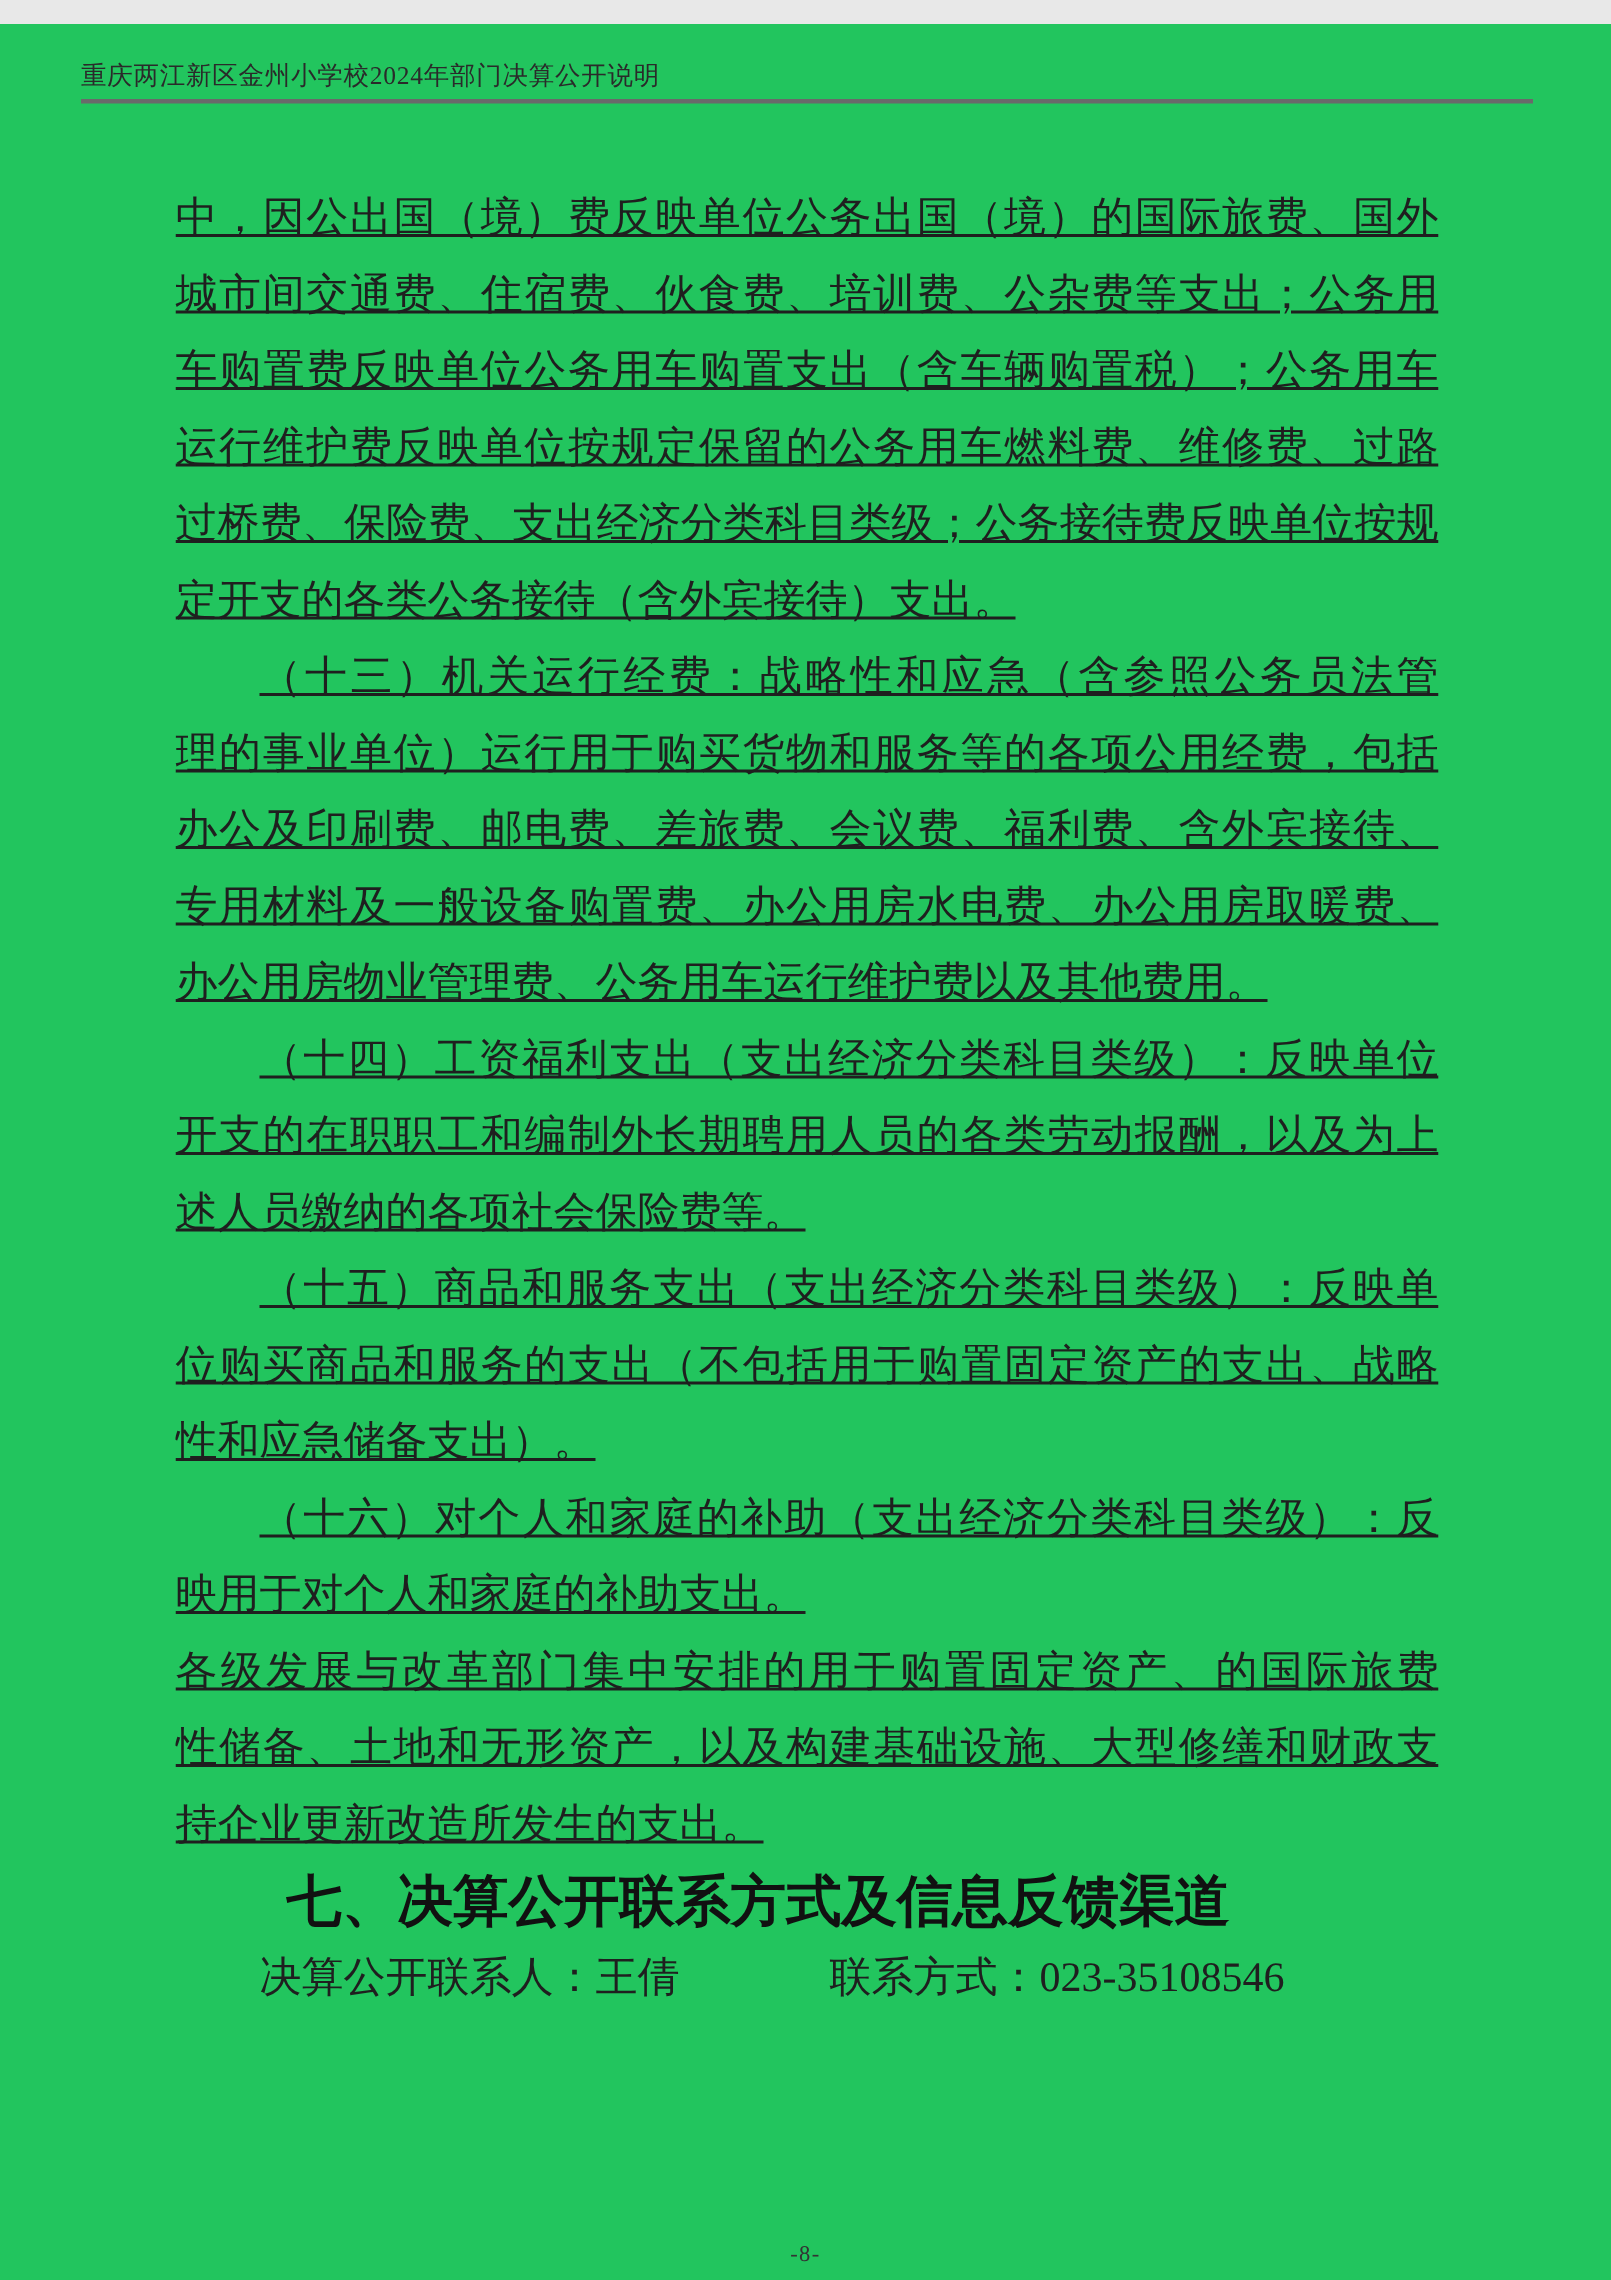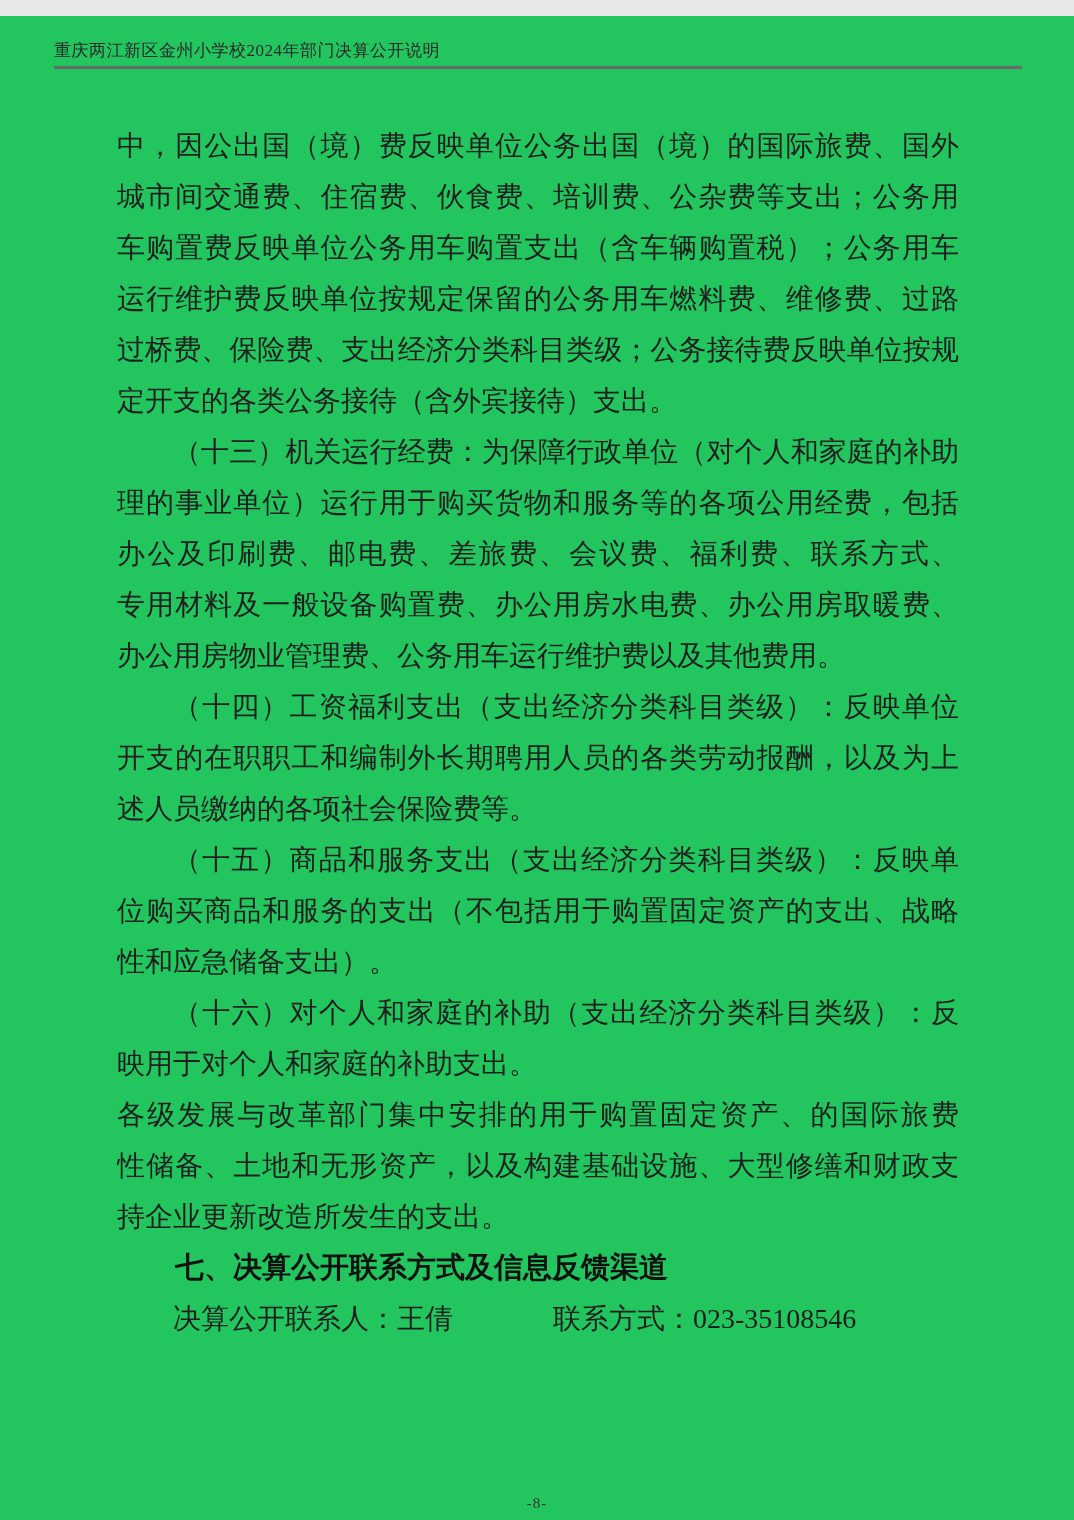--- a/index.html
+++ b/index.html
@@ -42,30 +42,31 @@
     top: 104px;
     width: 842px;
     font-size: 28px;
     line-height: 51px;
   }
   .line {
     text-align: justify;
     text-align-last: justify;
     height: 51px;
     overflow: hidden;
+    text-decoration: underline;
   }
   .line.para-end {
     text-align-last: left;
   }
   .line.indented {
     text-indent: 2em;
   }
   .section-heading {
     margin: 0;
-    font-size: 29px;
+    font-size: 37px;
     line-height: 51px;
     height: 51px;
     font-weight: bold;
     font-family: "Liberation Sans", "DejaVu Sans", sans-serif;
     text-indent: 2em;
     color: #111111;
   }
   .contact-line {
     line-height: 51px;
     height: 51px;
@@ -101,23 +102,23 @@
 
   <main class="doc-body">
 
     <div id="paragraphs">
         <div class="line">中，因公出国（境）费反映单位公务出国（境）的国际旅费、国外</div>
         <div class="line">城市间交通费、住宿费、伙食费、培训费、公杂费等支出；公务用</div>
         <div class="line">车购置费反映单位公务用车购置支出（含车辆购置税）；公务用车</div>
         <div class="line">运行维护费反映单位按规定保留的公务用车燃料费、维修费、过路</div>
         <div class="line">过桥费、保险费、支出经济分类科目类级；公务接待费反映单位按规</div>
         <div class="line para-end">定开支的各类公务接待（含外宾接待）支出。</div>
-        <div class="line indented">（十三）机关运行经费：为保障行政单位（对个人和家庭的补助</div>
+        <div class="line indented">（十三）机关运行经费：战略性和应急（含参照公务员法管</div>
         <div class="line">理的事业单位）运行用于购买货物和服务等的各项公用经费，包括</div>
-        <div class="line">办公及印刷费、邮电费、差旅费、会议费、福利费、联系方式、</div>
+        <div class="line">办公及印刷费、邮电费、差旅费、会议费、福利费、含外宾接待、</div>
         <div class="line">专用材料及一般设备购置费、办公用房水电费、办公用房取暖费、</div>
         <div class="line para-end">办公用房物业管理费、公务用车运行维护费以及其他费用。</div>
         <div class="line indented">（十四）工资福利支出（支出经济分类科目类级）：反映单位</div>
         <div class="line">开支的在职职工和编制外长期聘用人员的各类劳动报酬，以及为上</div>
         <div class="line para-end">述人员缴纳的各项社会保险费等。</div>
         <div class="line indented">（十五）商品和服务支出（支出经济分类科目类级）：反映单</div>
         <div class="line">位购买商品和服务的支出（不包括用于购置固定资产的支出、战略</div>
         <div class="line para-end">性和应急储备支出）。</div>
         <div class="line indented">（十六）对个人和家庭的补助（支出经济分类科目类级）：反</div>
         <div class="line para-end">映用于对个人和家庭的补助支出。</div>

